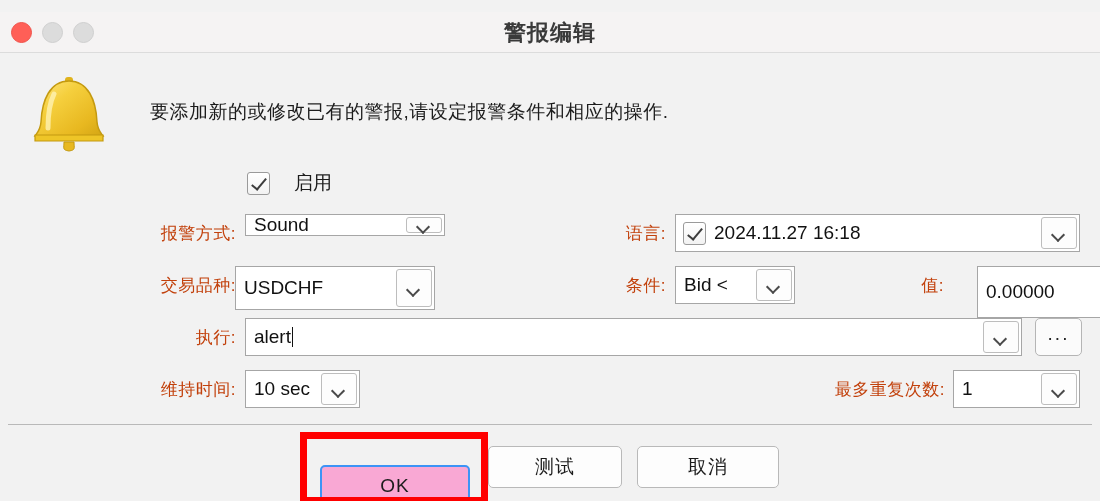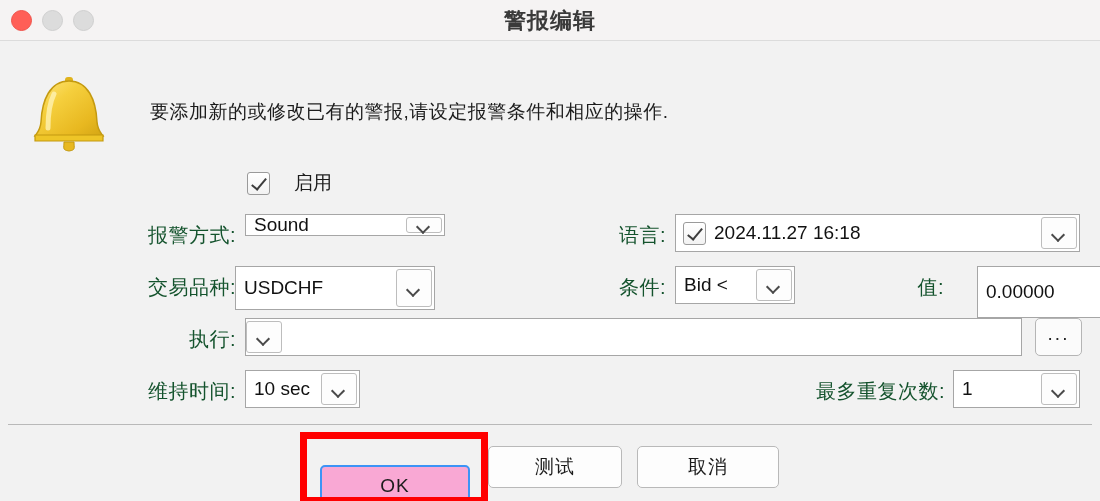--- a/index.html
+++ b/index.html
@@ -12,21 +12,21 @@
   body { background: #f2f2f2; }
 
   .window {
     position: relative;
     width: 1100px; height: 501px;
     background: #f2f2f2;
   }
 
   
   .titlebar {
-    position: absolute; left: 0; top: 0;
+    position: absolute; left: 0; top: 12px;
     width: 1100px; height: 41px;
     background: #f5f3f3;
     border-bottom: 1px solid #dcdcdc;
     padding-left: 12px;
   }
   .traffic {
     position: absolute; left: 11px; top: 10px;
     display: flex; gap: 10px; align-items: center;
   }
   .light { width: 21px; height: 21px; border-radius: 50%; }
@@ -48,21 +48,21 @@
   .desc {
     position: absolute; left: 150px; top: 99px;
     font-size: 19px; color: #1c1c1c;
     letter-spacing: 0.5px;
     white-space: nowrap;
   }
 
   
   .lbl {
     position: absolute;
-    font-size: 20px; color: #14532d;
+    font-size: 17px; color: #c2410c;
     white-space: nowrap;
     letter-spacing: 0.5px;
   }
   .lbl.r { text-align: right; }
 
   .field {
     position: absolute;
     background: #ffffff;
     border: 1px solid #a6a6a6;
     display: flex;
@@ -250,20 +250,21 @@
       </div>
   </div>
 
   <div class="lbl r" style="left:860px; top:274px; width:84px;">值:</div>
   <div class="field" style="left:977px; top:266px; width:127px; height:52px;">
     <div class="txt">0.00000</div>
   </div>
 
   <div class="lbl r" style="left:108px; top:326px; width:128px;">执行:</div>
   <div class="field" style="left:245px; top:318px; width:777px; height:38px;">
+    <div class="txt"><span>alert</span><span class="caret"></span></div>
     <div class="arrowbtn">
         <span class="chev"></span>
       </div>
   </div>
   <div class="dots-btn" style="left:1035px; top:318px; width:47px; height:38px;">...</div>
 
   <div class="lbl r" style="left:108px; top:378px; width:128px;">维持时间:</div>
   <div class="field" style="left:245px; top:370px; width:115px; height:38px;">
     <div class="txt">10 sec</div>
     <div class="arrowbtn">

